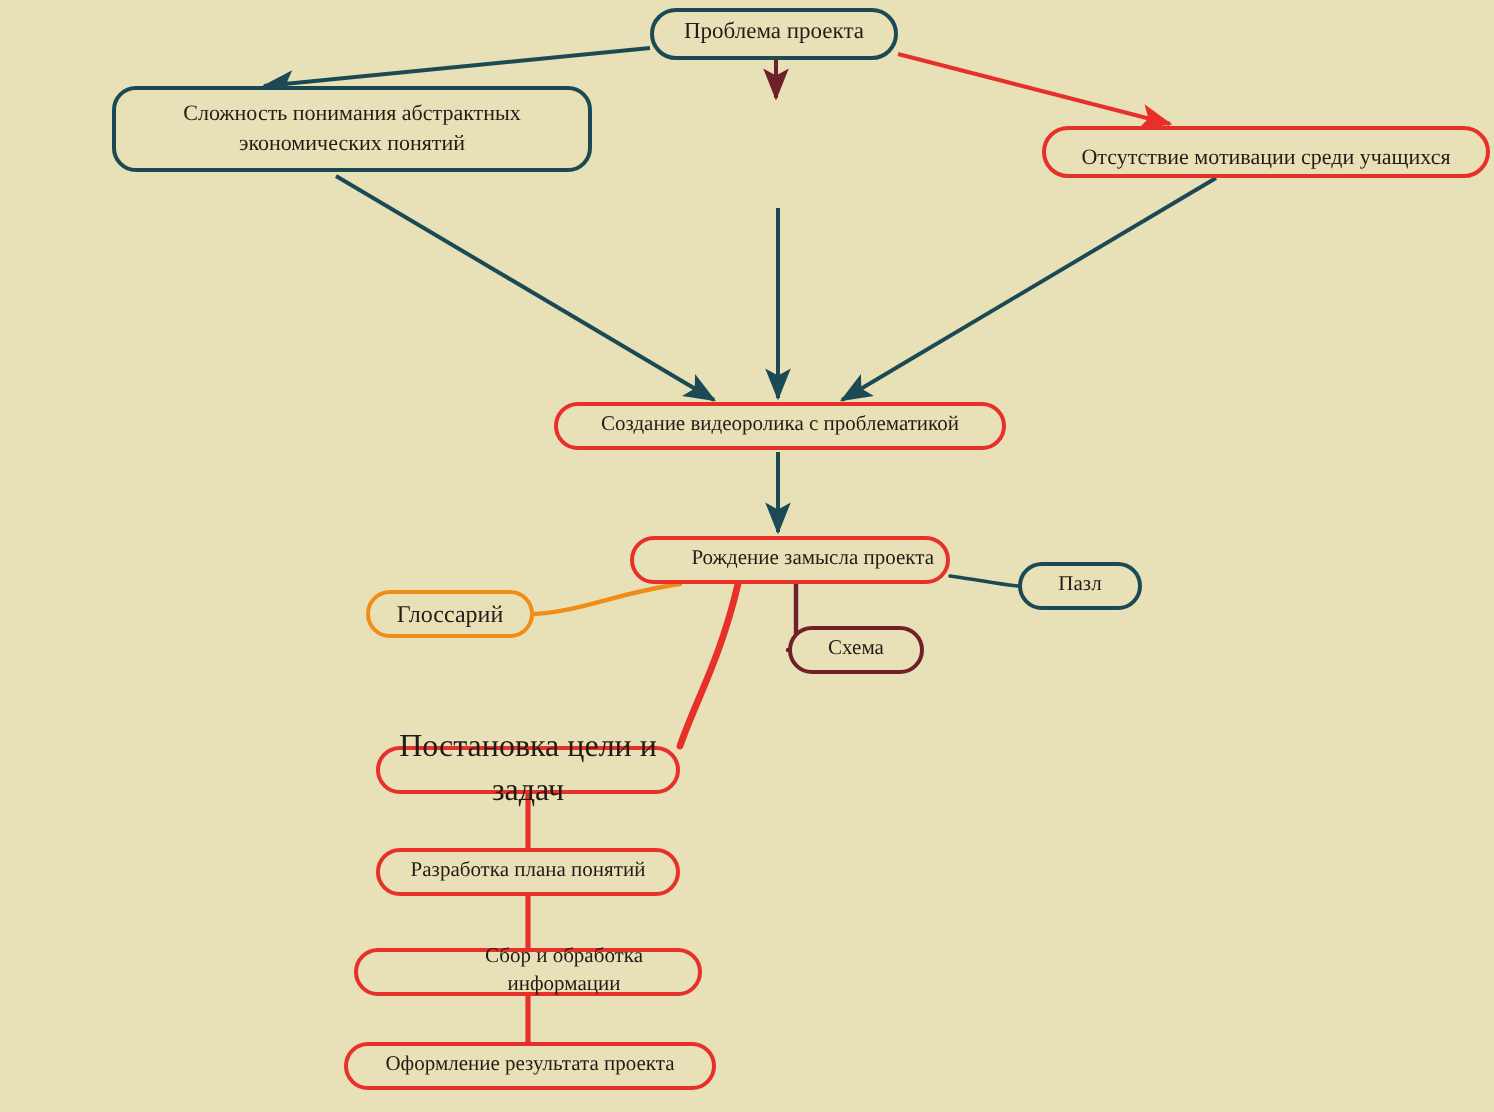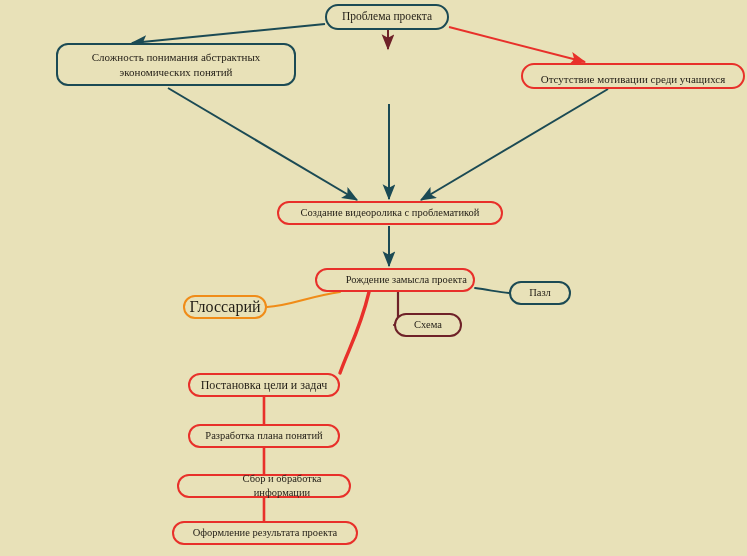--- a/index.html
+++ b/index.html
@@ -91,33 +91,33 @@
   </div>
 
   <div class="node n-red" style="left:277px;top:201px;width:226px;height:24px;border-width:2px;border-radius:12px;font-size:10.5px;font-family:Liberation Serif, serif;">
     <span class="label">Создание видеоролика с проблематикой</span>
   </div>
 
   <div class="node n-red" style="left:315px;top:268px;width:160px;height:24px;border-width:2px;border-radius:12px;font-size:10.5px;justify-content:flex-end;">
     <span class="label">Рождение замысла проекта</span>
   </div>
 
-  <div class="node n-orange" style="left:183px;top:295px;width:84px;height:24px;border-width:2px;border-radius:12px;font-size:16px;">
+  <div class="node n-orange" style="left:183px;top:295px;width:84px;height:24px;border-width:2px;border-radius:12px;font-size:12px;">
     <span class="label">Глоссарий</span>
   </div>
 
   <div class="node n-maroon" style="left:394px;top:313px;width:68px;height:24px;border-width:2px;border-radius:12px;font-size:10.5px;">
     <span class="label">Схема</span>
   </div>
 
   <div class="node n-teal" style="left:509px;top:281px;width:62px;height:24px;border-width:2px;border-radius:12px;font-size:10.5px;">
     <span class="label">Пазл</span>
   </div>
 
-  <div class="node n-red" style="left:188px;top:373px;width:152px;height:24px;border-width:2px;border-radius:12px;font-size:12px;">
+  <div class="node n-red" style="left:188px;top:373px;width:152px;height:24px;border-width:2px;border-radius:12px;font-size:16px;">
     <span class="label">Постановка цели и задач</span>
   </div>
 
   <div class="node n-red" style="left:188px;top:424px;width:152px;height:24px;border-width:2px;border-radius:12px;font-size:10.5px;">
     <span class="label">Разработка плана понятий</span>
   </div>
 
   <div class="node n-red" style="left:177px;top:474px;width:174px;height:24px;border-width:2px;border-radius:12px;font-size:10.5px;padding-left:36px;">
     <span class="label">Сбор и обработка информации</span>
   </div>

